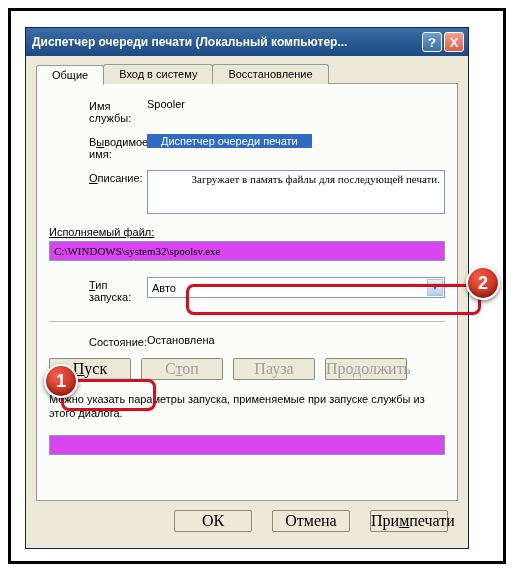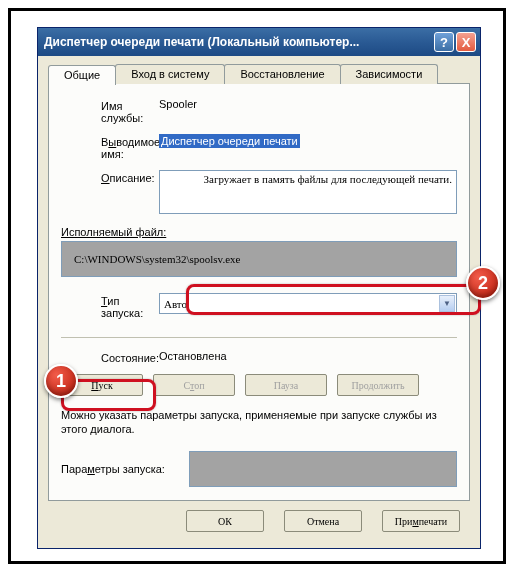--- a/index.html
+++ b/index.html
@@ -1,44 +1,44 @@
 <!DOCTYPE html>
 <html><head>
 <meta charset="utf-8">
 <style>
 * { box-sizing: border-box; margin: 0; padding: 0; }
 body { font-family: Tahoma, sans-serif; font-size: 11px; background: #fff; width: 514px; height: 572px; position: relative; }
 .outer { position: absolute; top: 8px; left: 8px; width: 498px; height: 556px; border: 3px solid #000; background: #fff; }
-.window { position: absolute; top: 16px; left: 26px; width: 444px; height: 522px; border: 1px solid #0a246a; background: #ece9d8; }
+.window { position: absolute; top: 16px; left: 14px; width: 444px; height: 522px; border: 1px solid #0a246a; background: #ece9d8; }
 .titlebar { height: 28px; background: linear-gradient(to bottom, #3b6ea5 0%, #2a5a94 50%, #1d4a84 100%); display: flex; align-items: center; padding: 0 4px 0 6px; }
 .titlebar-text { color: #fff; font-weight: bold; font-size: 12px; flex: 1; white-space: nowrap; overflow: hidden; }
 .titlebar-btns { display: flex; gap: 2px; }
 .tbtn { width: 20px; height: 20px; border: 1px solid #fff; border-radius: 3px; display: flex; align-items: center; justify-content: center; font-family: Arial; font-weight: bold; cursor: pointer; }
 .tbtn-help { background: linear-gradient(to bottom, #6fa1d9, #3b6ea5); color: #fff; font-size: 13px; }
 .tbtn-close { background: linear-gradient(to bottom, #f5a191, #e35b3f); color: #fff; font-size: 13px; }
 .body { padding: 8px 10px; }
 .tabs { display: flex; position: relative; z-index: 2; }
 .tab { background: #ece9d8; border: 1px solid #919b9c; border-bottom: none; padding: 3px 15px; font-size: 11px; cursor: pointer; border-radius: 3px 3px 0 0; margin-right: -1px; }
 .tab.active { background: #fcfcfa; position: relative; top: 1px; padding-bottom: 4px; }
 .tabpanel { border: 1px solid #919b9c; background: #fcfcfa; padding: 14px 12px 10px 12px; min-height: 418px; position: relative; top: -1px; }
 .row { display: flex; align-items: flex-start; margin-bottom: 10px; }
 .lbl { width: 98px; padding-top: 2px; padding-left: 40px; }
 .lbl u { text-decoration: underline; }
 .val { flex: 1; }
-.selected-text { background: #316ac5; color: #fff; padding: 1px 2px; display: inline-block; }
+.selected-text { background: #316ac5; color: #fff; padding: 1px 14px; display: inline-block; }
 .textarea { width: 100%; height: 44px; border: 1px solid #7f9db9; background: #fff; padding: 2px 4px; font-family: Tahoma; font-size: 11px; resize: none; overflow-y: scroll; text-align: right; }
-.textinput { width: 100%; height: 36px; border: 1px solid #7f9db9; background: #a3a3a3; padding: 2px 12px; font-family: Tahoma; font-size: 11px; }
+.textinput { width: 100%; height: 20px; border: 1px solid #7f9db9; background: #d946ef; padding: 2px 4px; font-family: Tahoma; font-size: 11px; }
 .exe-row { margin-top: 4px; margin-bottom: 4px; text-decoration: underline; }
 .exe-label { margin-bottom: 3px; }
 .dropdown-wrap { position: relative; flex: 1; }
-.dropdown { width: 100%; height: 21px; border: 1px solid #7f9db9; background: #fff; font-family: Liberation Serif, serif; font-size: 11px; padding: 1px 4px; appearance: none; cursor: pointer; }
+.dropdown { width: 100%; height: 21px; border: 1px solid #7f9db9; background: #fff; font-family: Liberation Sans, sans-serif; font-size: 11px; padding: 1px 4px; appearance: none; cursor: pointer; }
 .dropdown-arrow { position: absolute; right: 2px; top: 2px; width: 16px; height: 17px; background: linear-gradient(to bottom, #e8f0fb, #b6cef1); border: 1px solid #abc1de; display: flex; align-items: center; justify-content: center; color: #4d6185; font-size: 8px; pointer-events: none; }
 .hr { border: none; border-top: 1px solid #c0c0b0; margin: 18px 0 12px 0; }
 .btnrow { display: flex; gap: 10px; margin-bottom: 12px; }
-.btn { width: 82px; height: 22px; border: 1px solid #8b8b7a; background: #ece9d8; font-family: Tahoma; font-size: 10px; cursor: pointer; border-radius: 2px; }
+.btn { width: 82px; height: 22px; border: 1px solid #8b8b7a; background: #ece9d8; font-family: Tahoma; font-size: 16px; cursor: pointer; border-radius: 2px; }
 .btn:disabled { color: #a0a0a0; cursor: default; }
 .btn u { text-decoration: underline; }
 .note { margin-bottom: 14px; line-height: 1.3; }
 .paramrow { display: flex; align-items: center; }
 .paramrow .lbl2 { width: 128px; }
 .bottom-btns { display: flex; justify-content: flex-end; gap: 20px; padding: 0 10px 0 0; margin-top: 8px; }
 .bottom-btns .btn { width: 78px; }
 .highlight-red { position: absolute; border: 3px solid #cf1020; border-radius: 8px; pointer-events: none; box-shadow: 0 0 2px rgba(0,0,0,.3); }
 .hl-dropdown { top: 273px; left: 175px; width: 295px; height: 31px; }
 .hl-start { top: 368px; left: 50px; width: 95px; height: 32px; }
@@ -62,21 +62,20 @@
             <span>X</span>
           </div>
     </div>
   </div>
 
   <div class="body">
     <div class="tabs">
       <div class="tab active">Общие</div>
       <div class="tab">Вход в систему</div>
       <div class="tab">Восстановление</div>
-      <div class="tab">Зависимости</div>
     </div>
 
     <div class="tabpanel">
 
       <div class="row">
         <div class="lbl">Имя службы:</div>
         <div class="val">Spooler</div>
       </div>
 
       <div class="row">
@@ -114,21 +113,20 @@
       <div class="btnrow">
         <button class="btn"><u>П</u><span>уск</span></button>
         <button class="btn" disabled=""><span>С</span><u>т</u><span>оп</span></button>
         <button class="btn" disabled="">Пауза</button>
         <button class="btn" disabled="">Продолжить</button>
       </div>
 
       <div class="note">Можно указать параметры запуска, применяемые при запуске службы из этого диалога.</div>
 
       <div class="paramrow">
-        <div class="lbl2"><span>Пара</span><u>м</u><span>етры запуска:</span></div>
         <input class="textinput" style="flex: 1 1 0%;" value="">
       </div>
 
     </div>
 
     <div class="bottom-btns">
       <button class="btn">ОК</button>
       <button class="btn">Отмена</button>
       <button class="btn"><span>При</span><u>м</u><span>печати</span></button>
     </div>

